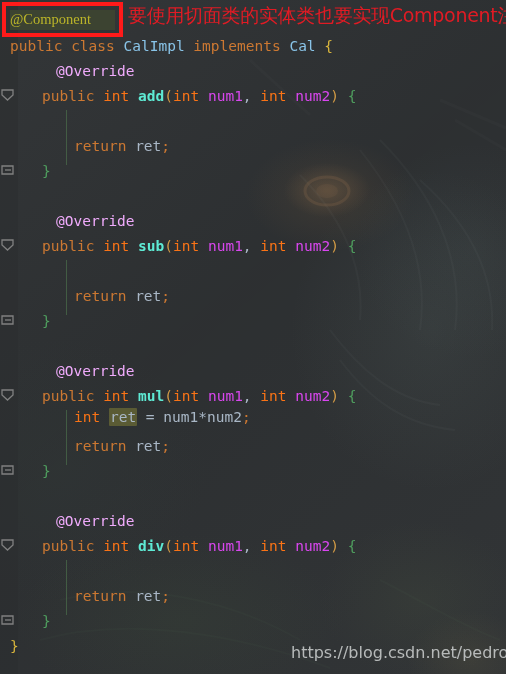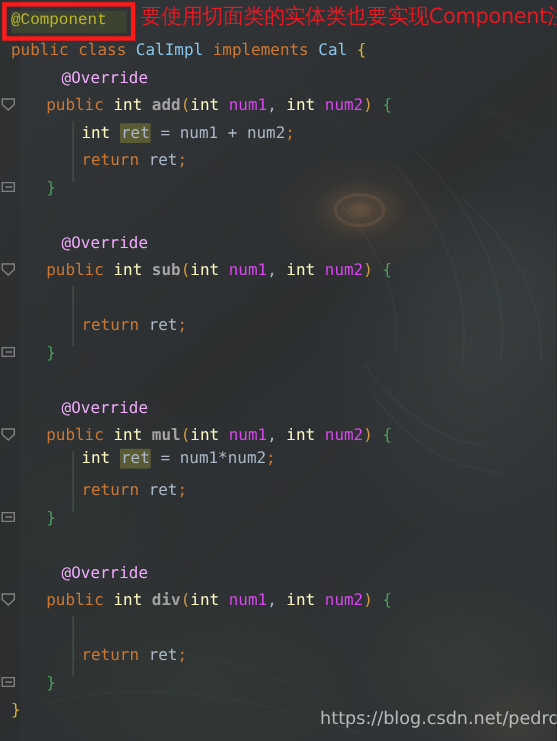--- a/index.html
+++ b/index.html
@@ -75,24 +75,24 @@
     height: 25px;
     line-height: 25px;
     white-space: pre;
     font-size: 14.5px;
     letter-spacing: 0px;
     font-family: "DejaVu Sans Mono", monospace;
   }
 
   
   .kw      { color: #cc7832; }
-  .type    { color: #fef9c3; }
+  .type    { color: #f97316; }
   .clsname { color: #89c4e8; }
   .ann     { color: #f0abfc; }
-  .mname   { color: #a3a3a3; font-weight: bold; }
+  .mname   { color: #5eead4; font-weight: bold; }
   .param   { color: #d946ef; }
   .plain   { color: #a9b7c6; }
   .punc    { color: #a9b7c6; }
   .brace-g { color: #4f9e5e; }
   .brace-y { color: #d6b33c; }
   .paren   { color: #d19a45; }
   .semi    { color: #cc7832; }
   .op      { color: #a9b7c6; }
 
   
@@ -133,21 +133,21 @@
   }
   #component-text {
     position: absolute;
     left: 10px;
     top: 8px;
     height: 22px;
     line-height: 22px;
     font-size: 14.5px;
     color: #bbb529;
     white-space: pre;
-    font-family: Liberation Mono, monospace;
+    font-family: Liberation Serif, serif;
   }
 
   
   #annotation-note {
     position: absolute;
     left: 128px;
     top: 3px;
     font-family: "DejaVu Sans", sans-serif;
     font-size: 19px;
     line-height: 24px;
@@ -249,21 +249,20 @@
     <div class="indent-guide" style="left:66px; top:260px; height:55px"></div>
     <div class="indent-guide" style="left:66px; top:410px; height:55px"></div>
     <div class="indent-guide" style="left:66px; top:560px; height:55px"></div>
 
     <div class="line" style="left:10px; top:34px"><span class="kw">public</span> <span class="kw">class</span> <span class="clsname">CalImpl</span> <span class="kw">implements</span> <span class="clsname">Cal</span> <span class="brace-y">{</span></div>
 
     <div class="line" style="left:56px; top:59px"><span class="ann">@Override</span></div>
 
     <div class="line" style="left:42px; top:84px"><span class="kw">public</span> <span class="type">int</span> <span class="mname">add</span><span class="paren">(</span><span class="type">int</span> <span class="param">num1</span><span class="punc">, </span><span class="type">int</span> <span class="param">num2</span><span class="paren">)</span> <span class="brace-g">{</span></div>
 
-    <div class="line" style="left:74px; top:109px"><span class="type">int</span> <span class="ident-hl">ret</span><span class="op"> = </span><span class="plain">num1 + num2</span><span class="semi">;</span></div>
 
     <div class="line" style="left:74px; top:134px"><span class="kw">return</span> <span class="plain">ret</span><span class="semi">;</span></div>
 
     <div class="line" style="left:42px; top:159px"><span class="brace-g">}</span></div>
 
     <div class="line" style="left:56px; top:209px"><span class="ann">@Override</span></div>
 
     <div class="line" style="left:42px; top:234px"><span class="kw">public</span> <span class="type">int</span> <span class="mname">sub</span><span class="paren">(</span><span class="type">int</span> <span class="param">num1</span><span class="punc">, </span><span class="type">int</span> <span class="param">num2</span><span class="paren">)</span> <span class="brace-g">{</span></div>
 
 

